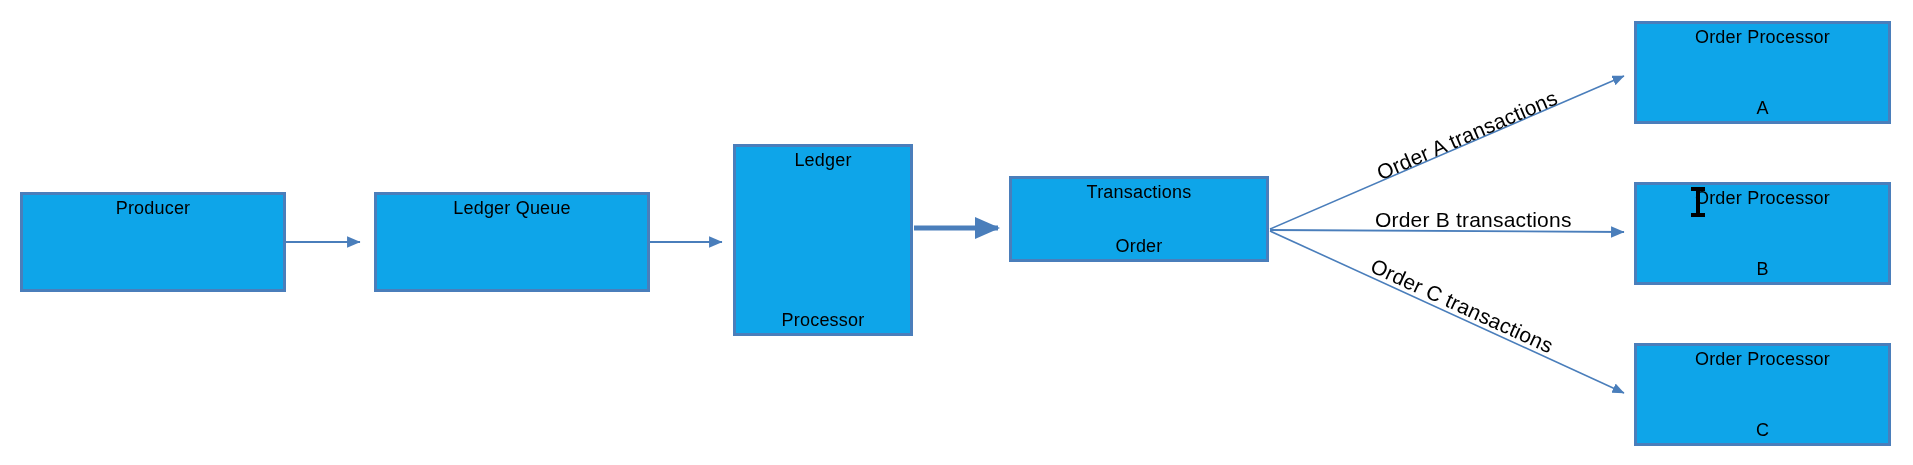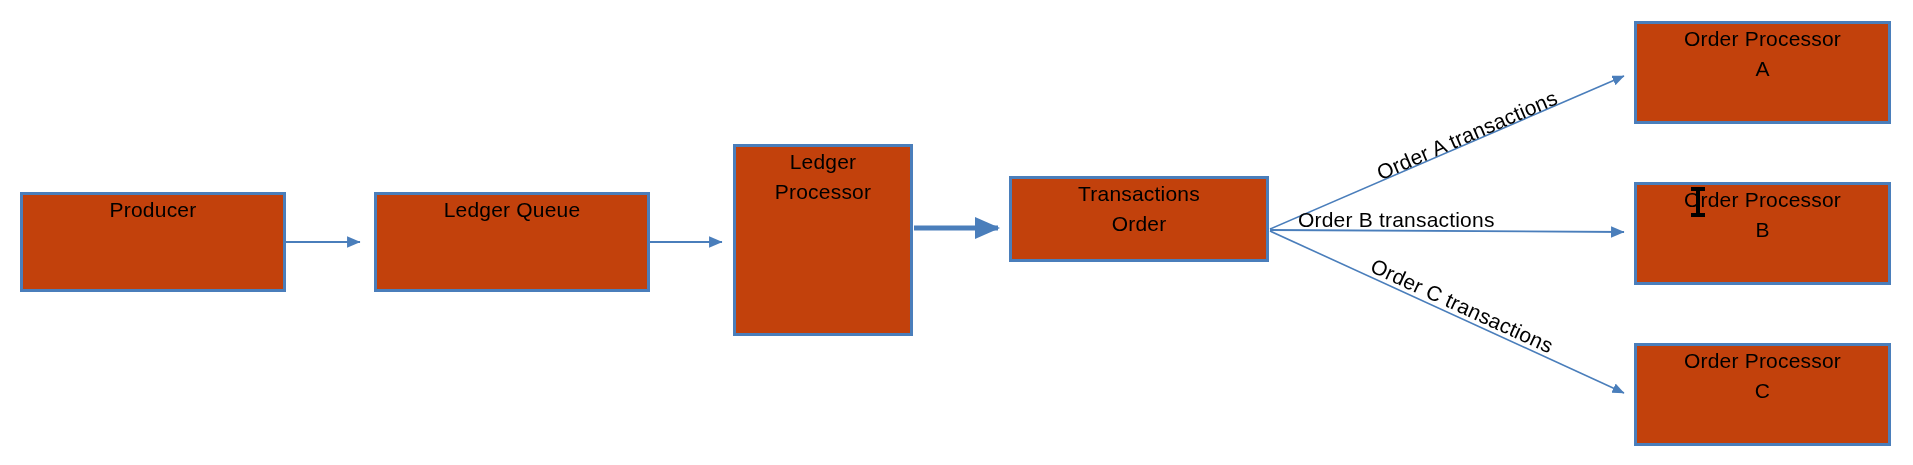--- a/index.html
+++ b/index.html
@@ -13,27 +13,27 @@
     width: 1913px;
     height: 465px;
     background: #ffffff;
     overflow: hidden;
     font-family: "Liberation Sans", sans-serif;
   }
   .node {
     position: absolute;
     box-sizing: border-box;
     border: 3px solid #4a7ebb;
-    background: #c2410c;
+    background: #0ea5e9;
     display: flex;
     flex-direction: column;
     align-items: center;
-    justify-content: flex-start;
+    justify-content: space-between;
     color: #000000;
-    font-size: 21px;
+    font-size: 18px;
     line-height: 1.45;
     text-align: center;
     letter-spacing: 0.2px;
   }
   .node .line2 {
     display: block;
   }
   #svg-layer {
     position: absolute;
     left: 0;
@@ -123,21 +123,21 @@
     <span class="line2">B</span>
   </div>
 
   <div class="node" style="left:1634px; top:343px; width:257px; height:103px;">
     <span>Order Processor</span>
     <span class="line2">C</span>
   </div>
 
   <div class="edge-label" style="left:1378px; top:162px; transform: rotate(-23.4deg);">Order A transactions</div>
 
-  <div class="edge-label" style="left:1298px; top:208px;">Order B transactions</div>
+  <div class="edge-label" style="left:1375px; top:208px;">Order B transactions</div>
 
   <div class="edge-label" style="left:1372px; top:253px; transform: rotate(24.6deg);">Order C transactions</div>
 
   <svg id="text-cursor" width="22" height="34" viewBox="0 0 22 34" xmlns="http://www.w3.org/2000/svg" style="left:1687px; top:186px;">
     <path d="M4,1 L18,1 L18,5 L13,5 L13,27 L18,27 L18,31 L4,31 L4,27 L9,27 L9,5 L4,5 Z" fill="#000000"></path>
   </svg>
 
 </div>
 
 </body></html>

